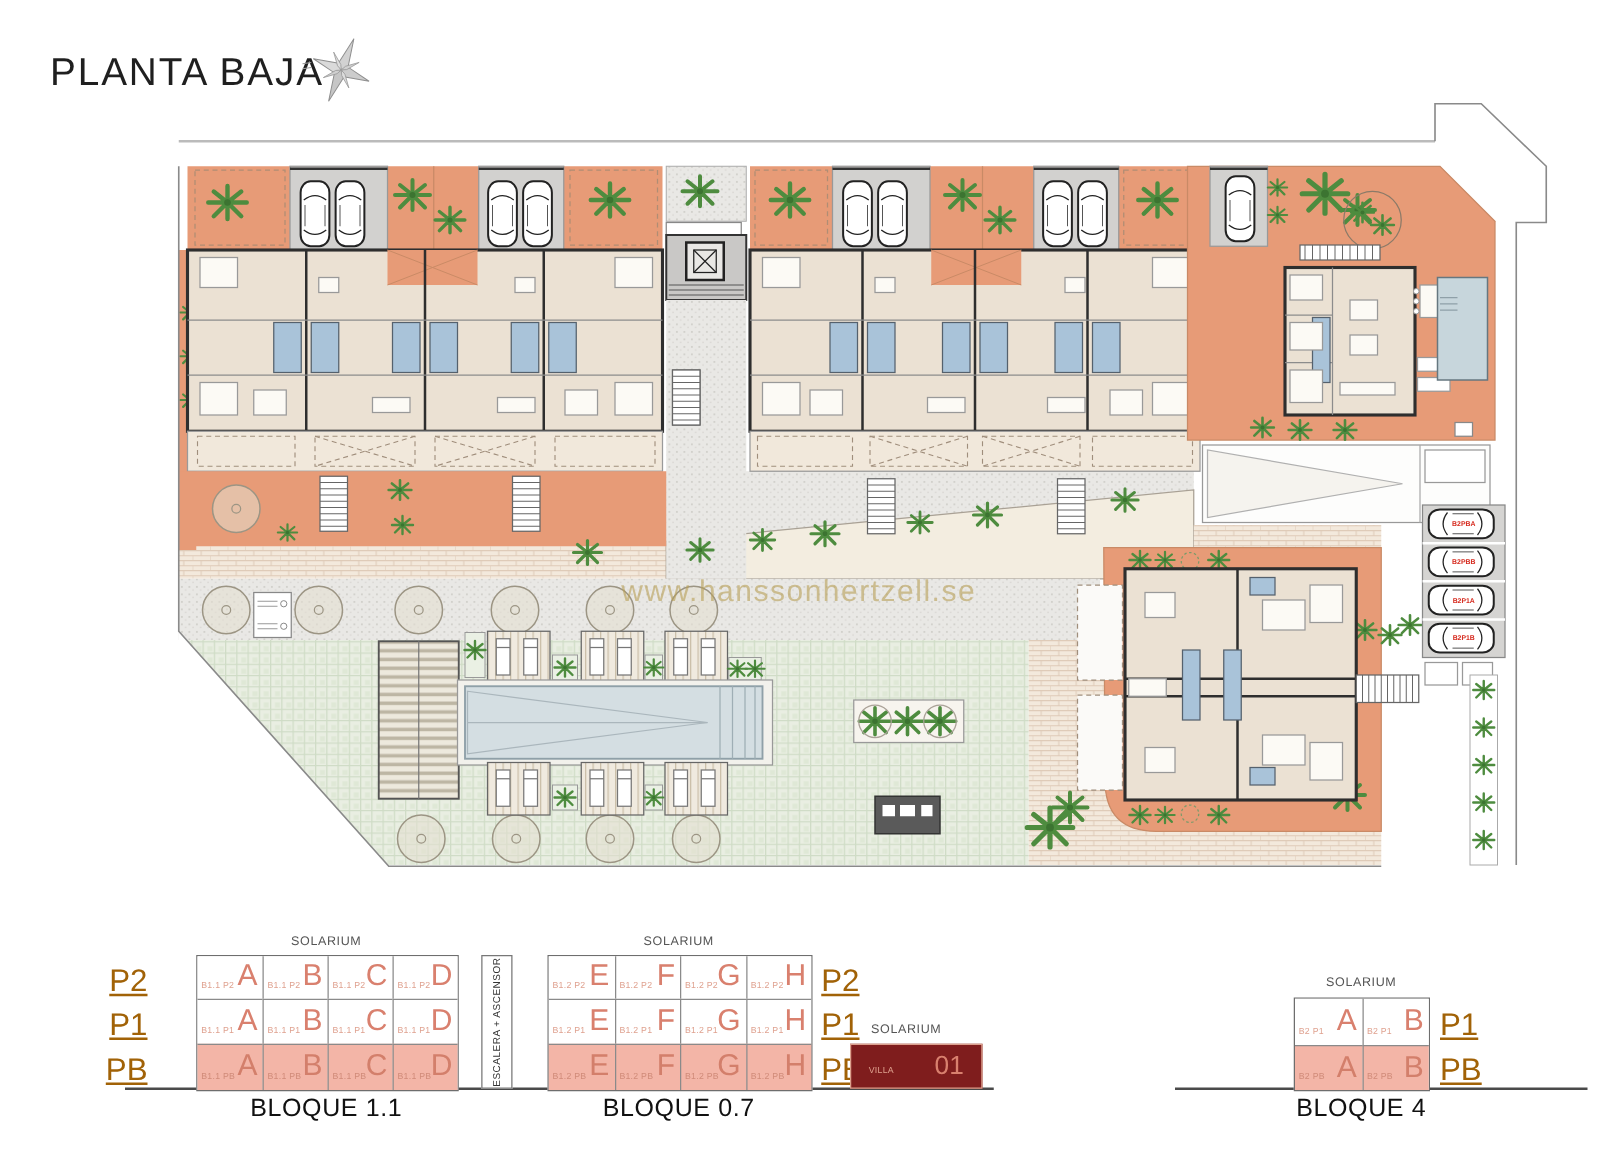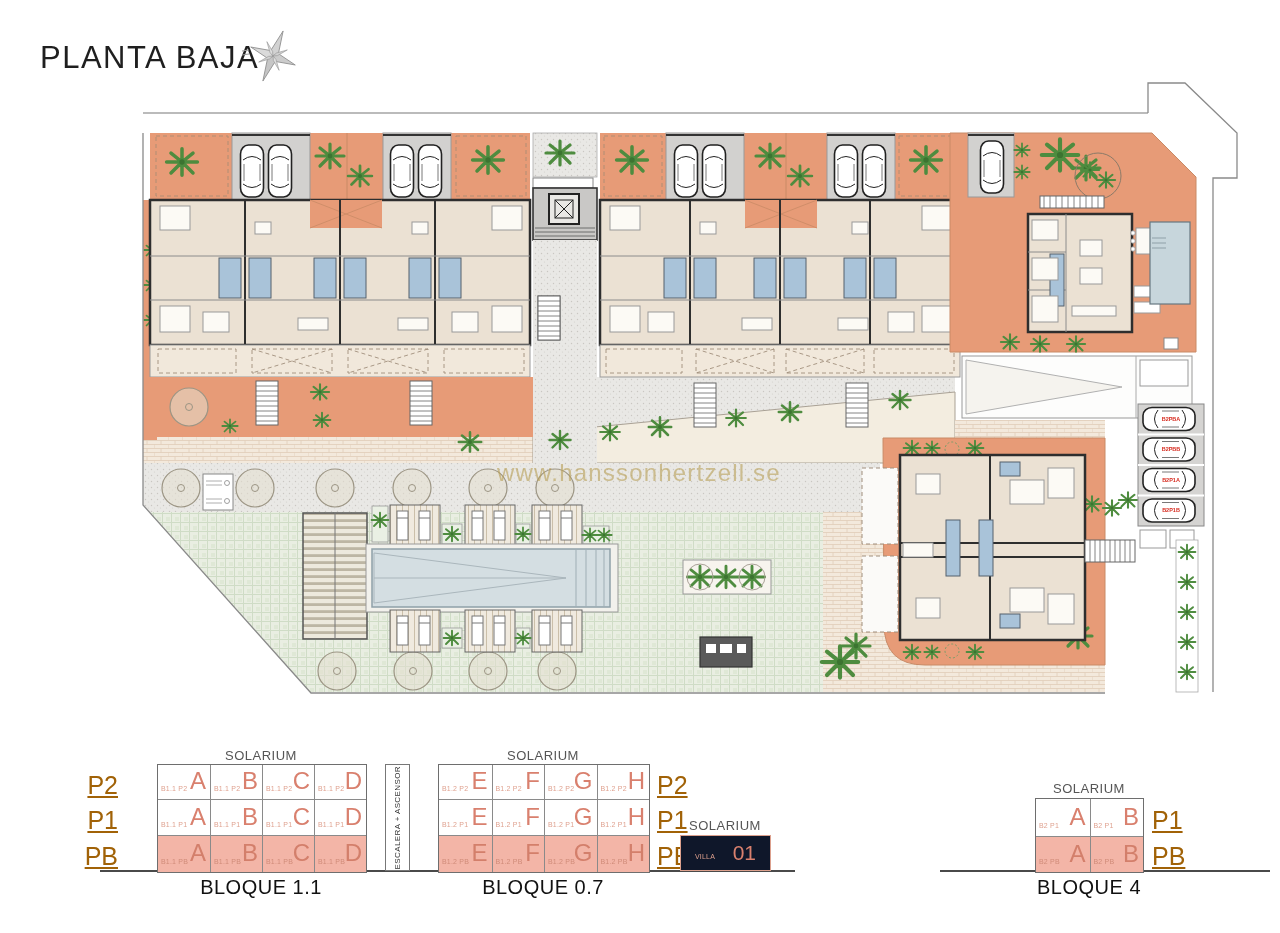--- a/index.html
+++ b/index.html
@@ -27,32 +27,32 @@
   }
   .letter{
     position:absolute;right:4px;top:50%;transform:translateY(-53%);
     font-size:24px;color:#D9806E;line-height:1;
   }
   .pb .code{color:#D08B79;}
   .pb .letter{color:#D37F6B;}
   .floor-label{position:absolute;font-size:25px;color:#a16207;width:40px;text-decoration:underline;}
   .floor-label.rt{text-align:left;}
   .floor-label.lt{text-align:right;}
-  .solarium{position:absolute;width:120px;text-align:center;font-size:13px;color:#555;letter-spacing:.5px;}
+  .solarium{position:absolute;width:120px;text-align:center;font-size:10px;color:#555;letter-spacing:.5px;}
   .caption{position:absolute;width:170px;text-align:center;font-size:20px;color:#111;letter-spacing:.5px;}
   .ground-line{position:absolute;height:2px;background:#4a4a4a;}
   #escalera-box{
     position:absolute;left:385px;top:764px;width:25px;height:107px;border:1px solid #777;
     background:#fff;display:flex;align-items:center;justify-content:center;box-sizing:border-box;
   }
   #escalera-box span{
     writing-mode:vertical-rl;transform:rotate(180deg);font-size:8px;color:#333;letter-spacing:.4px;white-space:nowrap;
   }
   #villa-block{
-    position:absolute;left:680px;top:835px;width:91px;height:36px;background:#0f172a;
+    position:absolute;left:680px;top:835px;width:106px;height:36px;background:#7f1d1d;
     border:1px solid #DCA08D;box-sizing:border-box;
   }
   #villa-block .code{left:14px;bottom:10px;}
   #villa-block .vnum{
     position:absolute;right:14px;top:50%;transform:translateY(-52%);
     font-size:21px;color:#D9806E;line-height:1;
   }
 </style>
 </head>
 <body>

